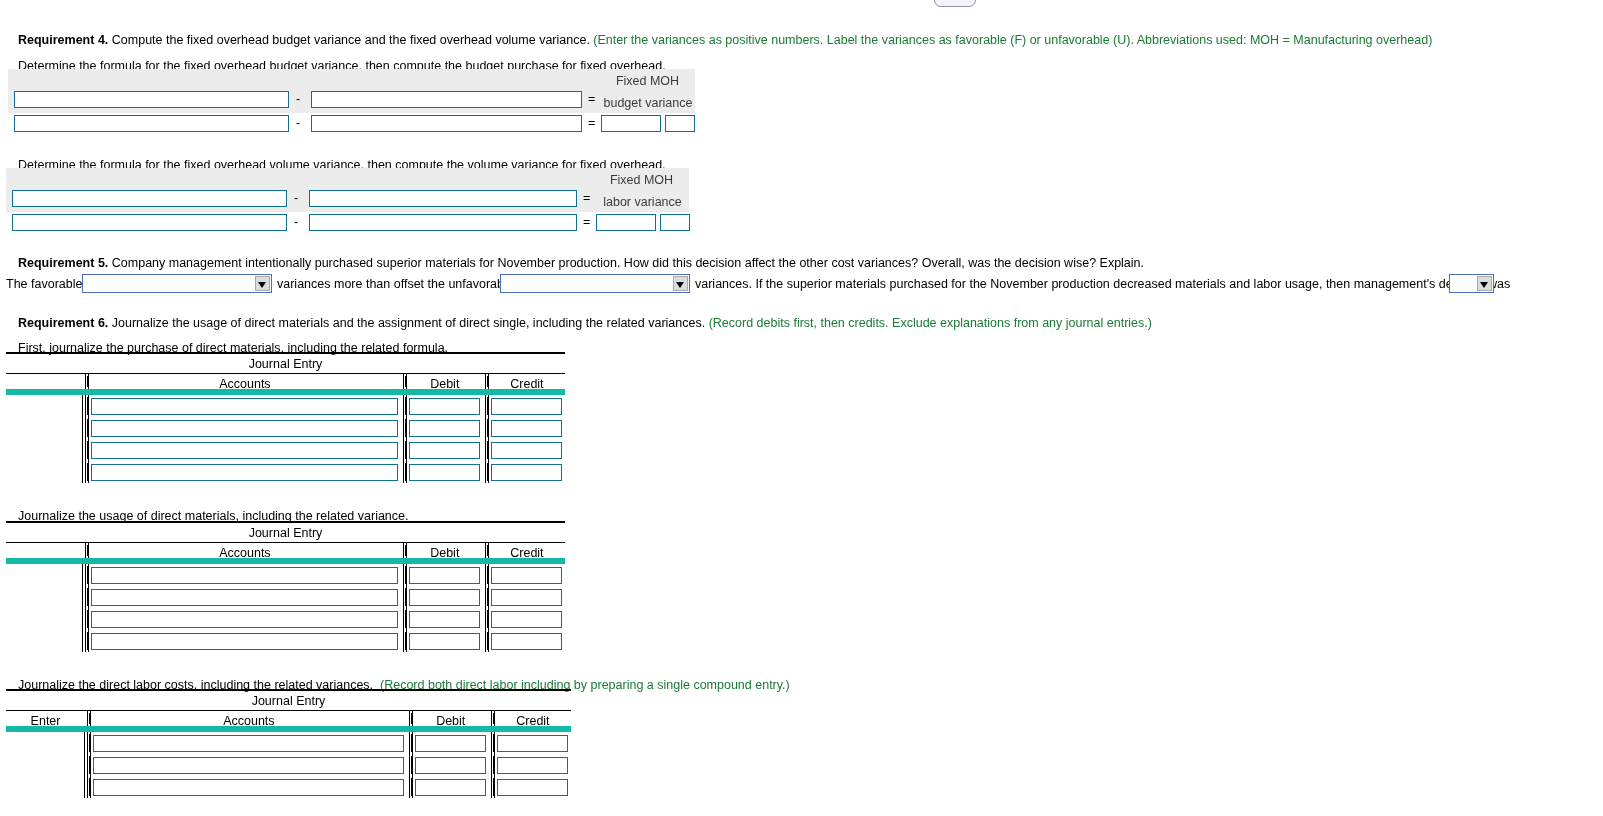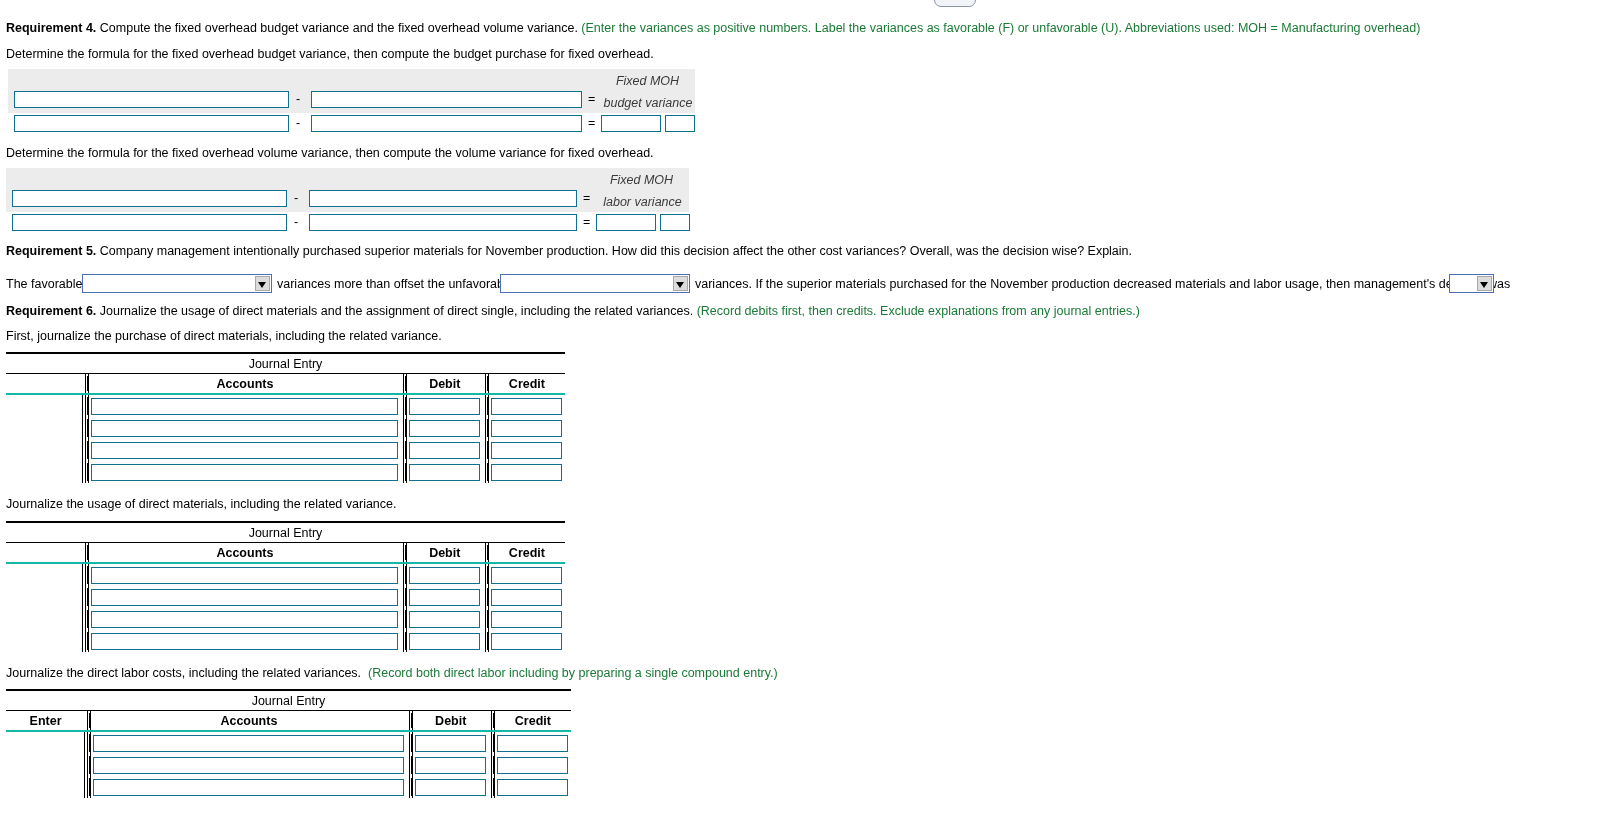--- a/index.html
+++ b/index.html
@@ -38,21 +38,21 @@
 
   .page {
     position: absolute;
     top: 0;
     left: 0;
     width: 1603px;
     padding: 0;
   }
 
   .para {
-    margin: 0;
+    margin: 12px;
     padding: 0 0 0 6px;
     line-height: 15px;
     white-space: nowrap;
   }
   .req-label { font-weight: bold; }
   .green { color: #1a7a35; }
 
   
   .s-req4      { position: absolute; top: 21px;  left: 0; }
   .s-det1      { position: absolute; top: 47px;  left: 0; }
@@ -86,21 +86,20 @@
     color: #000;
     line-height: 17px;
   }
   .moh-label {
     position: absolute;
     font-size: 12.5px;
     color: #3b3b3b;
     line-height: 14px;
     text-align: center;
     white-space: nowrap;
-    font-style: italic;
   }
 
   
   .ddl {
     position: absolute;
     border: 1px solid #4a6fb5;
     background: #ffffff;
     box-sizing: border-box;
     height: 19px;
   }
@@ -133,24 +132,23 @@
     border-top: 2px solid #000;
     border-bottom: 1px solid #000;
     text-align: center;
     font-size: 12.5px;
     line-height: 21px;
     height: 22px;
     box-sizing: border-box;
   }
   .jt-head {
     display: flex;
-    border-bottom: 2px solid #14b8a6;
+    border-bottom: 6px solid #14b8a6;
     height: 21px;
     box-sizing: border-box;
-    font-weight: bold;
   }
   .jt-head .cell {
     text-align: center;
     font-size: 12.5px;
     line-height: 20px;
     box-sizing: border-box;
     position: relative;
   }
   .sep { border-left: 1px solid #000; box-shadow: -3px 0 0 -2px #000; }
   .jt-head .cell.sep::before {
@@ -271,21 +269,21 @@
     <div class="ddl" style="top:0px; left:1449px; width:45px;">
       <span style="position:absolute; top:2px; left:4px; font-size:12px;"></span>
       <span class="arrow-btn"></span>
     </div>
   </div>
 
   <div class="para s-req6">
     <span class="req-label">Requirement 6.</span><span> Journalize the usage of direct materials and the assignment of direct single, including the related variances. </span><span class="green">(Record debits first, then credits. Exclude explanations from any journal entries.)</span>
   </div>
 
-  <div class="para s-first">First, journalize the purchase of direct materials, including the related variance.</div>
+  <div class="para s-first">First, journalize the purchase of direct materials, including the related formula.</div>
 
   <div class="jtable" style="top:352px; left:6px; width:559px;">
     <div class="jt-title">Journal Entry</div>
     <div class="jt-head">
       <div class="cell" style="width:78px;"></div>
       <div class="cell sep" style="width:316px; margin-left:5px;">Accounts</div>
       <div class="cell sep" style="width:78px; margin-left:5px;">Debit</div>
       <div class="cell sep" style="width:78px; margin-left:5px;">Credit</div>
     </div>
     <div class="jt-body">

